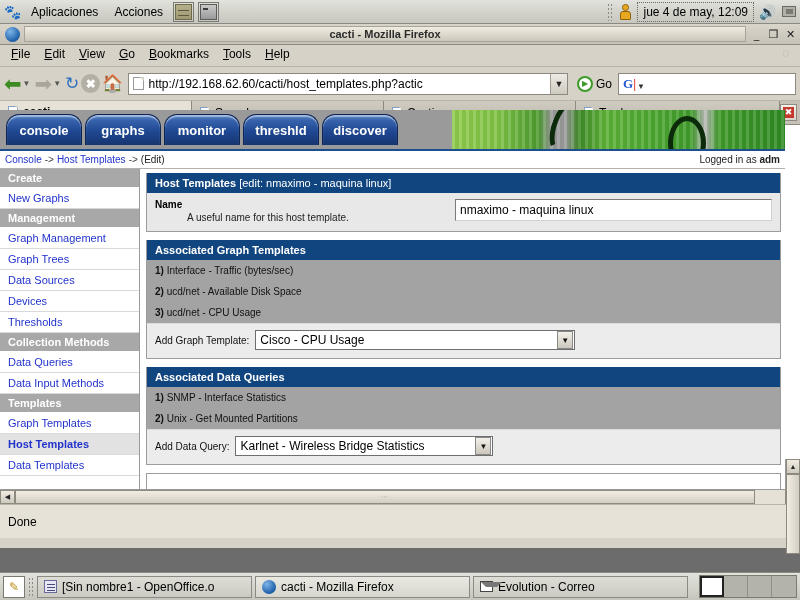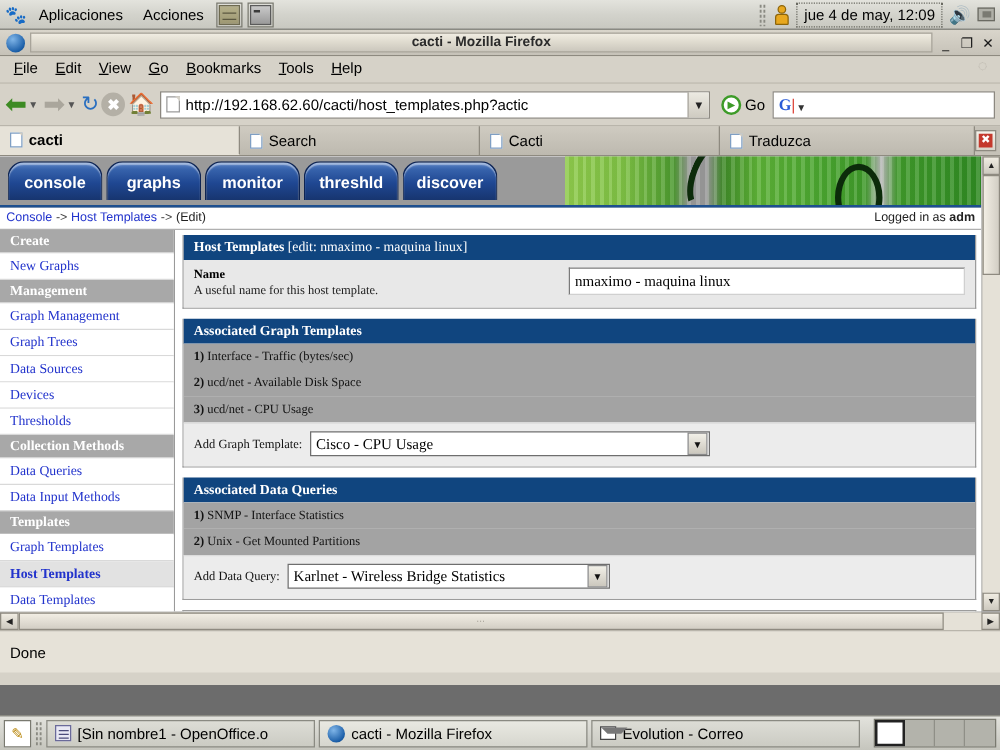--- a/index.html
+++ b/index.html
@@ -226,21 +226,21 @@
     display:block; width: 11px; height: 11px; background: #c4392c;
     color: #fff; font-size: 9px; line-height: 11px; text-align: center;
     font-family: "DejaVu Sans", sans-serif; font-weight: bold;
   }
 
   
   .viewport {
     position: relative; height: 379px; background: #fff;
     display: flex; flex-direction: column;
   }
-  .page-scrollwrap { flex: 1; display: flex; min-height: 0; }
+  .page-scrollwrap { flex: 1; display: flex; min-height: 0; align-items: flex-end; }
   .page { flex: 1; min-width: 0; background: #fff; overflow: hidden; position: relative; }
 
   .cacti-banner {
     height: 41px; position: relative; overflow: hidden;
     background: #9a9a9a;
     border-bottom: 2px solid #1d4f8f;
   }
   .banner-cactus {
     position: absolute; left: 452px; top: -6px; right: 0; height: 50px;
     background:
@@ -273,21 +273,21 @@
     height: 18px; background: #fff; border-bottom: 1px solid #b0b0b0;
     display: flex; align-items: center; padding: 0 5px;
     font-size: 10px; color: #333;
   }
   .crumb-link { color: #2233cc; text-decoration: none; }
   .crumb-sep { margin: 0 3px; color: #444; }
   .crumb-cur { color: #222; }
   .logged-in { margin-left: auto; font-size: 10px; color: #222; }
   .logged-in b { font-weight: bold; }
 
-  .body-cols { display: flex; align-items: stretch; font-family: Liberation Serif, serif; }
+  .body-cols { display: flex; align-items: stretch; }
   .sidebar {
     width: 140px; flex: none; background: #fff;
     border-right: 1px solid #9a9a9a;
   }
   .side-head {
     background: #a8a8a8; color: #fff; font-weight: bold; font-size: 11px;
     padding: 3px 8px; border-bottom: 1px solid #fff;
   }
   .side-link {
     color: #2233cc; font-size: 11px; padding: 4px 8px;
@@ -302,21 +302,21 @@
     padding: 4px 8px;
   }
   .panel-head .sub { font-weight: normal; margin-top: 32px; }
   .panel-body { background: #e8e8e8; padding: 0; }
   .field-row {
     display: flex; align-items: flex-start;
     background: #e8e8e8; padding: 6px 8px 8px 8px;
   }
   .field-label { width: 300px; flex: none; }
   .field-label .n { font-size: 10px; font-weight: bold; color: #000; display:block; }
-  .field-label .d { font-size: 10px; color: #222; display: block; margin-top: 2px; }
+  .field-label .d { font-size: 10px; color: #222; display: block; margin-top: 2px; margin-left: 32px; }
   .text-input {
     flex: 1; height: 22px; background: #fff;
     border: 1px solid #7a7a7a; border-right-color: #d0d0d0; border-bottom-color: #d0d0d0;
     font-size: 12px; color: #000; padding: 2px 4px; display: flex; align-items: center;
     min-width: 0; overflow: hidden; white-space: nowrap;
   }
   .item-row {
     font-size: 10px; color: #111; padding: 5px 8px; background: #a3a3a3;
   }
   .item-row b { font-weight: bold; }

